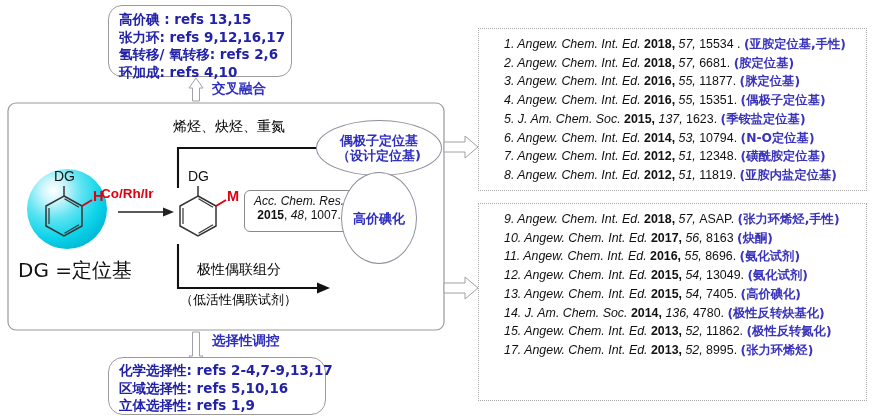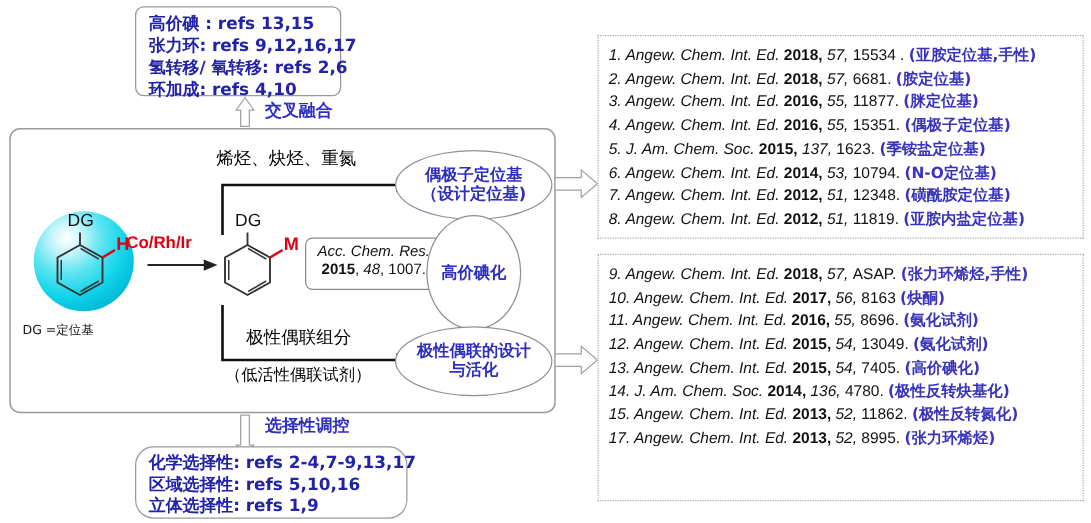--- a/index.html
+++ b/index.html
@@ -46,20 +46,21 @@
   }
 
   
   .ref-line{
     font-size:12.4px;
     line-height:18.7px;
     white-space:nowrap;
     color:#111;
     font-family:"Liberation Sans","DejaVu Sans",sans-serif;
     font-style:italic;
+    margin-left:17px;
   }
   .ref-line .num{font-style:italic;}
   .ref-line .jr{font-style:italic;}
   .ref-line .yr{font-weight:bold;font-style:normal;}
   .ref-line .vol{font-style:italic;}
   .ref-line .pg{font-style:normal;}
   .ref-line .tag{
     font-style:normal;
     color:#3a33bb;
     font-weight:bold;
@@ -115,21 +116,21 @@
   .acc-l1{font-size:12px;font-style:italic;color:#111;white-space:nowrap;}
   .acc-l2{font-size:12px;color:#111;white-space:nowrap;}
   .acc-l2 b{font-weight:bold;}
   .acc-l2 i{font-style:italic;}
 
   .dg-label{
     position:absolute;font-size:14px;color:#111;white-space:nowrap;
     font-family:"Liberation Sans",sans-serif;
   }
   .dg-eq{
-    position:absolute;font-size:10px;color:#111;white-space:nowrap;
+    position:absolute;font-size:20px;color:#111;white-space:nowrap;
     font-family:"DejaVu Sans","Liberation Sans",sans-serif;
   }
   .m-label{
     position:absolute;font-size:14.5px;color:#e00010;font-weight:bold;
     font-family:"Liberation Sans",sans-serif;white-space:nowrap;
   }
   .h-label{
     position:absolute;font-size:14.5px;color:#e00010;font-weight:bold;
     font-family:"Liberation Sans",sans-serif;white-space:nowrap;
   }
@@ -137,21 +138,21 @@
     position:absolute;white-space:nowrap;color:#2e2ec0;font-weight:bold;
     font-size:13.5px;font-family:"DejaVu Sans","Liberation Sans",sans-serif;
   }
   svg{position:absolute;left:0;top:0;overflow:visible;}
 </style>
 </head>
 <body>
 
 <div class="root">
 
-  <div class="solid-box" style="left:108px;top:5px;width:165px;height:72px;padding:5px 0 0 10px;">
+  <div class="solid-box" style="left:108px;top:5px;width:184px;height:72px;padding:5px 0 0 10px;border-radius:14px;">
     <div class="topbox-line cn">高价碘 : refs 13,15</div>
     <div class="topbox-line cn">张力环: refs 9,12,16,17</div>
     <div class="topbox-line cn">氢转移/ 氧转移: refs 2,6</div>
     <div class="topbox-line cn">环加成: refs 4,10</div>
   </div>
 
   <svg width="873" height="418" style="pointer-events:none;">
 
     <polygon points="196,78 203,88 199.5,88 199.5,101 192.5,101 192.5,88 189,88" fill="#ffffff" stroke="#a0a0a8" stroke-width="1"></polygon>
 
@@ -232,26 +233,20 @@
     <span>
       <span>偶极子定位基</span><br>
       <span>（设计定位基)</span>
     </span>
   </div>
 
   <div class="ellipse" style="left:341px;top:172px;width:76px;height:92px;">
     <span>高价碘化</span>
   </div>
 
-  <div class="ellipse" style="left:316px;top:261px;width:126px;height:56px;">
-    <span>
-      <span>极性偶联的设计</span><br>
-      <span>与活化</span>
-    </span>
-  </div>
 
   <div class="solid-box" style="left:108px;top:357px;width:218px;height:58px;padding:4px 0 0 10px;border-radius:15px;">
     <div class="botbox-line cn">化学选择性: refs 2-4,7-9,13,17</div>
     <div class="botbox-line cn">区域选择性: refs 5,10,16</div>
     <div class="botbox-line cn">立体选择性: refs 1,9</div>
   </div>
 
   <div class="dotted-box" style="left:478px;top:28px;width:389px;height:163px;padding:6px 0 0 8px;">
     <div class="ref-list-top">
         <div class="ref-line"><span class="num">1. </span><span class="jr">Angew. Chem. Int. Ed. </span><span class="yr">2018, </span><span class="vol">57, </span><span class="pg">15534 . </span><span class="tag">(亚胺定位基,手性)</span></div>

